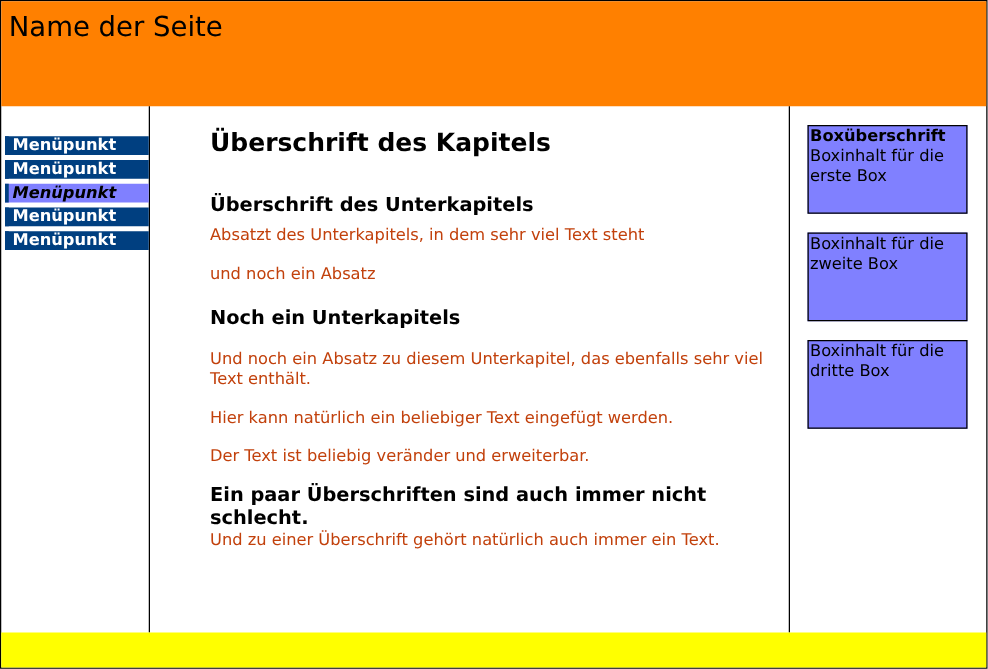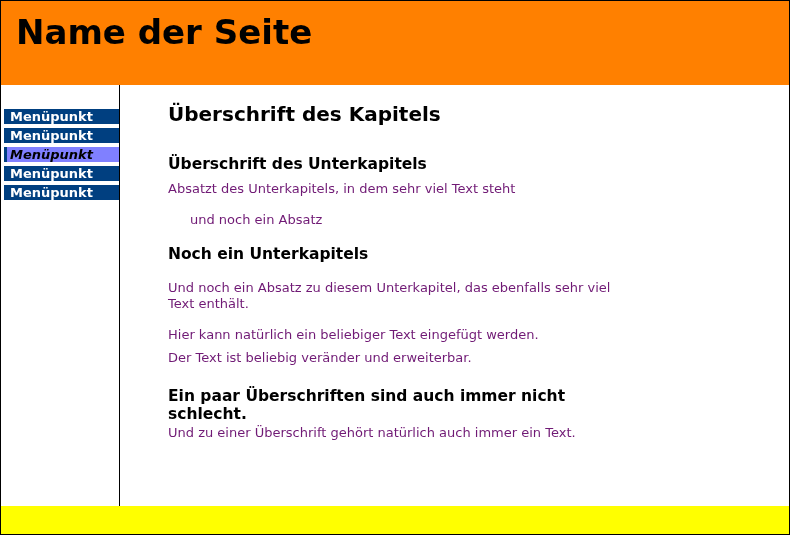--- a/index.html
+++ b/index.html
@@ -16,21 +16,21 @@
       border: 1px solid #000;
       background: #fff;
     }
     #header {
       position: absolute; left: 0; top: 0;
       width: 788px; height: 84px;
       background: #ff8000;
     }
     #site-title {
       position: absolute; left: 3px; top: 3px;
-      margin: 12px; font-size: 34px; font-weight: bold;
+      margin: 3px; font-size: 22px; font-weight: normal;
       line-height: 32px; color: #000;
     }
     #leftcol {
       position: absolute; left: 0; top: 84px;
       width: 118px; height: 421px;
       border-right: 1px solid #000;
     }
     #menu { position: absolute; left: 3px; top: 24px; width: 135px; }
     .menu-item {
       display: block; width: 111px; height: 15px;
@@ -56,21 +56,21 @@
       border: 1px solid #000;
       font-size: 13px; line-height: 16px; color: #000;
       padding: 1px 1px; box-sizing: border-box;
     }
     .box .box-title { font-weight: bold; }
     #content {
       position: absolute; left: 167px; top: 84px; width: 455px;
     }
     #content h1 { position: absolute; margin: 0; font-size: 20px; font-weight: bold; line-height: 24px; }
     #content h2 { position: absolute; margin: 0; font-size: 15.5px; font-weight: bold; line-height: 18px; width: 455px; }
-    #content p { position: absolute; margin: 0; font-size: 13px; line-height: 16px; width: 455px; color: #701a75; }
+    #content p { position: absolute; margin: 0; font-size: 13px; line-height: 16px; width: 455px; color: #c2410c; }
     #footer {
       position: absolute; left: 0; top: 505px;
       width: 788px; height: 28px; background: #ffff00;
     }
   </style>
 </head>
 <body>
 
 <div id="frame">
 
@@ -85,24 +85,36 @@
       <a class="menu-item active">Menüpunkt</a>
       <a class="menu-item">Menüpunkt</a>
       <a class="menu-item">Menüpunkt</a>
     </nav>
   </div>
 
   <div id="content">
     <h1 style="top:17px;">Überschrift des Kapitels</h1>
     <h2 style="top:70px;">Überschrift des Unterkapitels</h2>
     <p style="top:96px;">Absatzt des Unterkapitels, in dem sehr viel Text steht</p>
-    <p style="top:127px;margin-left:22px;">und noch ein Absatz</p>
+    <p style="top:127px;">und noch ein Absatz</p>
     <h2 style="top:160px;">Noch ein Unterkapitels</h2>
     <p style="top:195px;">Und noch ein Absatz zu diesem Unterkapitel, das ebenfalls sehr viel Text enthält.</p>
     <p style="top:242px;">Hier kann natürlich ein beliebiger Text eingefügt werden.</p>
-    <p style="top:265px;">Der Text ist beliebig veränder und erweiterbar.</p>
+    <p style="top:273px;">Der Text ist beliebig veränder und erweiterbar.</p>
     <h2 style="top:302px;">Ein paar Überschriften sind auch immer nicht schlecht.</h2>
     <p style="top:340px;">Und zu einer Überschrift gehört natürlich auch immer ein Text.</p>
   </div>
 
+  <div id="rightcol">
+    <div class="box" style="top:15px; height:71px;">
+      <div class="box-title">Boxüberschrift</div>
+      <div>Boxinhalt für die erste Box</div>
+    </div>
+    <div class="box" style="top:101px; height:71px;">
+      <div>Boxinhalt für die zweite Box</div>
+    </div>
+    <div class="box" style="top:187px; height:71px;">
+      <div>Boxinhalt für die dritte Box</div>
+    </div>
+  </div>
 
   <div id="footer"></div>
 </div>
 
 </body></html>

